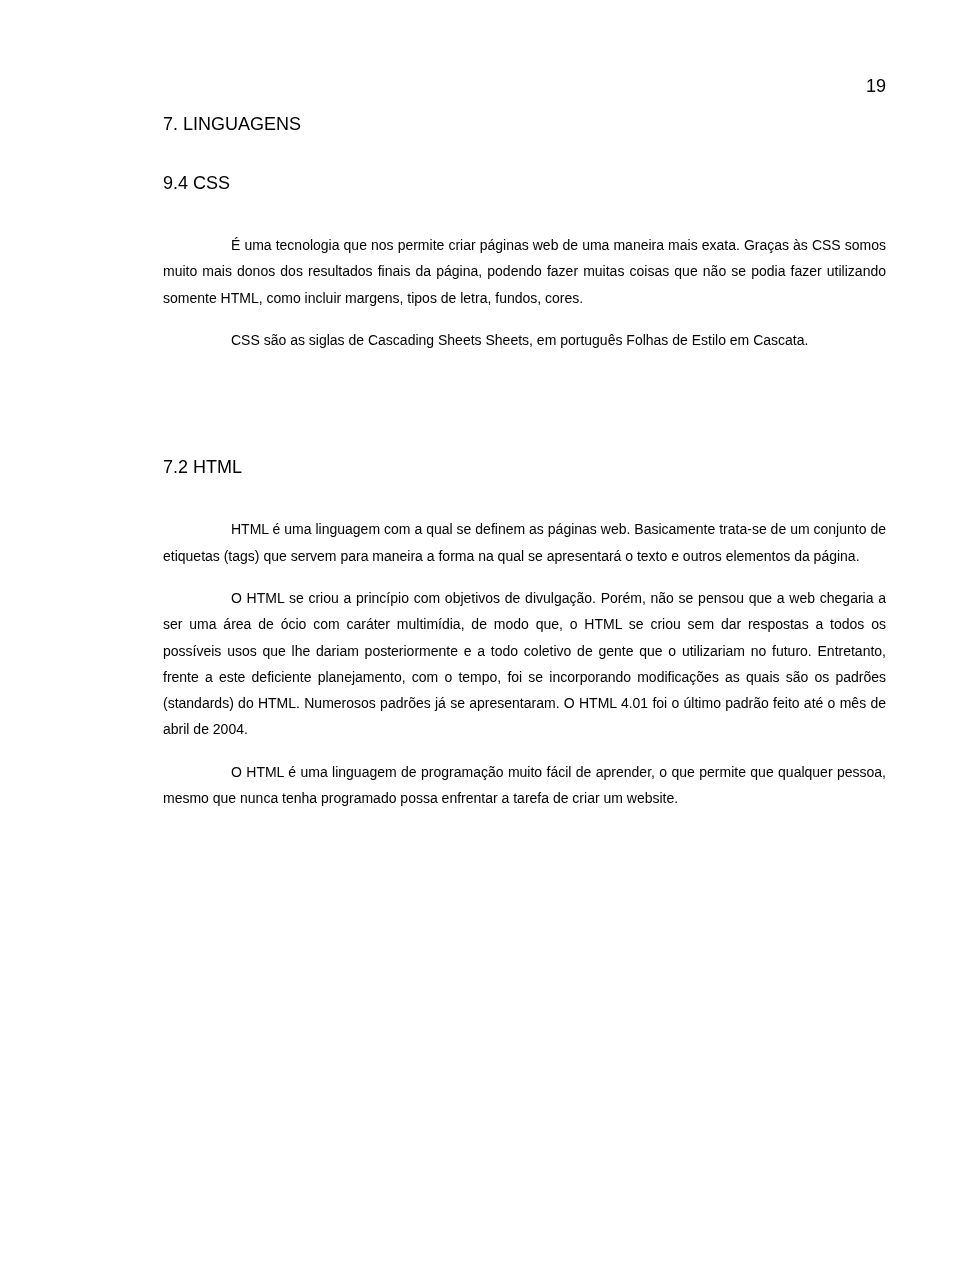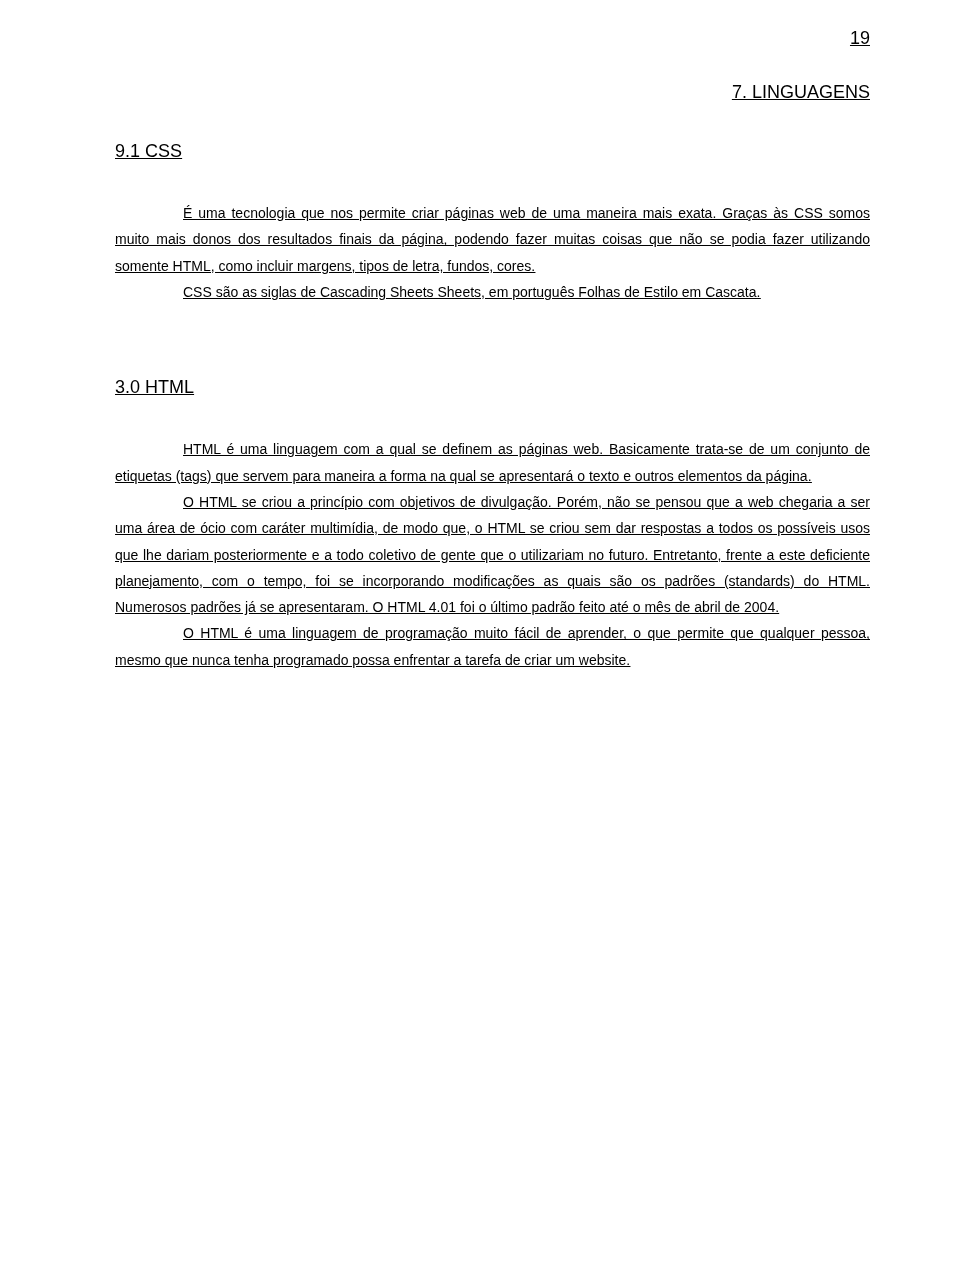--- a/index.html
+++ b/index.html
@@ -1,19 +1,18 @@
 <!DOCTYPE html>
 <html><head>
   <meta charset="utf-8">
   <style>
     * {
-      margin: 0;
+      margin: 16px;
       padding: 0;
       box-sizing: border-box;
-      text-decoration: underline;
     }
     body {
       width: 960px;
       height: 1284px;
       background: #fff;
       font-family: Arial, Helvetica, sans-serif;
       color: #000;
       position: relative;
       padding: 30px 90px 50px 115px;
     }
@@ -21,21 +20,20 @@
       position: absolute;
       top: 28px;
       right: 90px;
       font-size: 18px;
     }
     .heading-1 {
       font-size: 18px;
       font-weight: normal;
       margin-top: 52px;
       margin-bottom: 38px;
-      text-align: right;
     }
     .heading-2 {
       font-size: 18px;
       font-weight: normal;
       margin-bottom: 38px;
     }
     .paragraph {
       font-size: 14px;
       line-height: 1.88;
       text-align: justify;
@@ -48,24 +46,24 @@
       height: 72px;
     }
   </style>
 </head>
 <body>
 
 <div class="page-number">19</div>
 
 <h1 class="heading-1">7. LINGUAGENS</h1>
 
-<h2 class="heading-2">9.1 CSS</h2>
+<h2 class="heading-2">9.4 CSS</h2>
 
 <p class="paragraph indent">É uma tecnologia que nos permite criar páginas web de uma maneira mais exata. Graças às CSS somos muito mais donos dos resultados finais da página, podendo fazer muitas coisas que não se podia fazer utilizando somente HTML, como incluir margens, tipos de letra, fundos, cores.</p>
 <p class="paragraph indent">CSS são as siglas de Cascading Sheets Sheets, em português Folhas de Estilo em Cascata.</p>
 
 <div class="section-gap"></div>
 
-<h2 class="heading-2">3.0 HTML</h2>
+<h2 class="heading-2">7.2 HTML</h2>
 
 <p class="paragraph indent">HTML é uma linguagem com a qual se definem as páginas web. Basicamente trata-se de um conjunto de etiquetas (tags) que servem para maneira a forma na qual se apresentará o texto e outros elementos da página.</p>
 <p class="paragraph indent">O HTML se criou a princípio com objetivos de divulgação. Porém, não se pensou que a web chegaria a ser uma área de ócio com caráter multimídia, de modo que, o HTML se criou sem dar respostas a todos os possíveis usos que lhe dariam posteriormente e a todo coletivo de gente que o utilizariam no futuro. Entretanto, frente a este deficiente planejamento, com o tempo, foi se incorporando modificações as quais são os padrões (standards) do HTML. Numerosos padrões já se apresentaram. O HTML 4.01 foi o último padrão feito até o mês de abril de 2004.</p>
 <p class="paragraph indent">O HTML é uma linguagem de programação muito fácil de aprender, o que permite que qualquer pessoa, mesmo que nunca tenha programado possa enfrentar a tarefa de criar um website.</p>
 
 </body></html>

